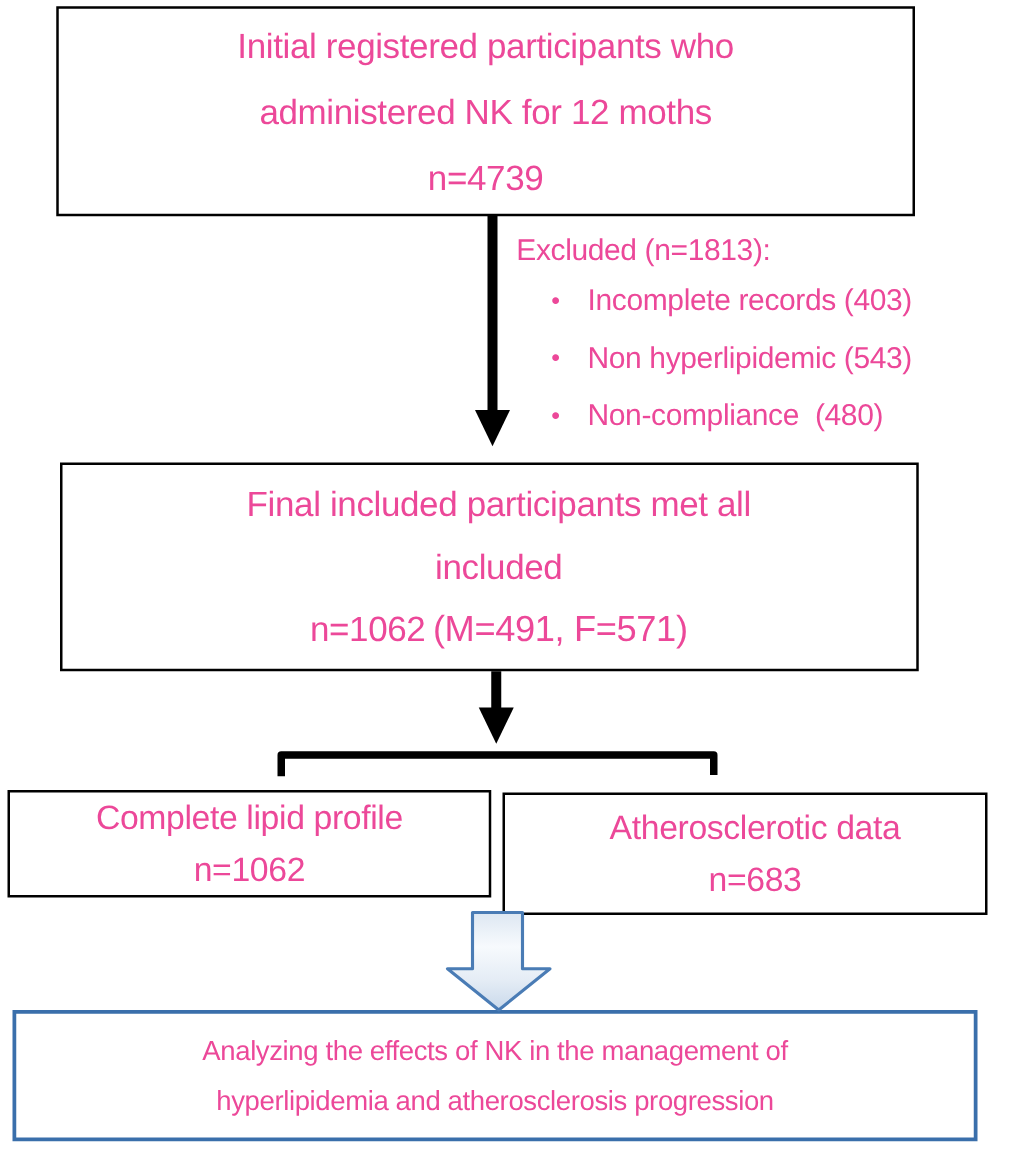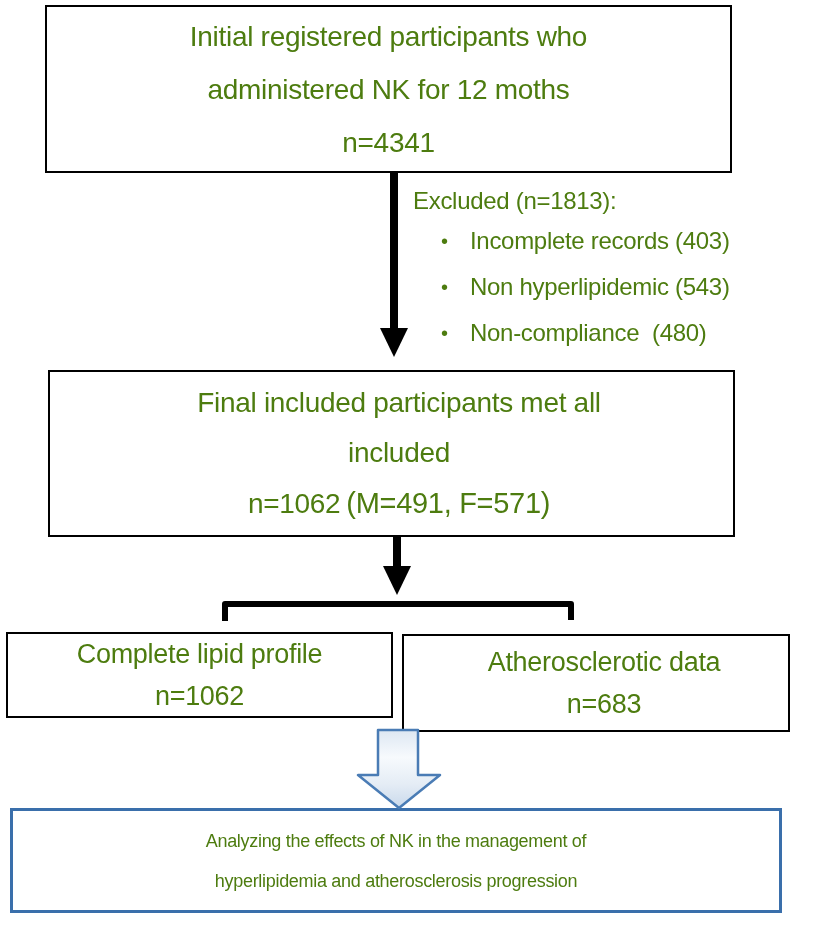--- a/index.html
+++ b/index.html
@@ -1,21 +1,21 @@
 <!DOCTYPE html>
 <html><head>
 <meta charset="utf-8">
 <style>
   html,body{margin:0;padding:0;background:#ffffff;}
   .canvas{
     position:relative;
     width:827px;height:925px;
     background:#ffffff;
     font-family:"Liberation Sans","DejaVu Sans",sans-serif;
-    color:#4d7c0f;
+    color:#ec4899;
     overflow:hidden;
   }
   .box{
     position:absolute;
     box-sizing:border-box;
     background:#ffffff;
     border:2px solid #000000;
     display:flex;
     flex-direction:column;
     justify-content:center;
@@ -23,21 +23,21 @@
     text-align:center;
     letter-spacing:-0.3px;
   }
   .box-initial{left:45px;top:5px;width:687px;height:168px;font-size:28px;line-height:53px;}
   .box-final{left:48px;top:370px;width:687px;height:167px;font-size:28px;line-height:50px;padding-left:15px;}
   .box-lipid{left:6px;top:632px;width:387px;height:86px;font-size:27px;line-height:42px;}
   .box-athero{left:402px;top:634px;width:388px;height:98px;font-size:27px;line-height:42px;padding-left:16px;}
   .box-analysis{
     left:10px;top:808px;width:772px;height:105px;
     border:3px solid #3a6fab;
-    font-size:18px;line-height:40px;
+    font-size:22px;line-height:40px;
   }
   .n-detail{font-size:29px;margin-left:6px;}
   .excluded{
     position:absolute;left:413px;top:184px;width:410px;
     font-size:24px;letter-spacing:-0.3px;
   }
   .excluded-title{line-height:34px;}
   .bullet-row{display:flex;align-items:center;height:46px;white-space:pre;}
   .bullet-dot{margin-left:28px;width:29px;font-size:20px;flex:0 0 29px;}
   .overlay{
@@ -71,21 +71,21 @@
     </g>
 
     <path d="M 225 621 L 225 604 L 571 604 L 571 620" fill="none" stroke="#000000" stroke-width="6" stroke-linejoin="round"></path>
 
     <polygon points="378,730 418,730 418,775 440,775 399,808 358,775 378,775" fill="url(#gradBlueArrow)" stroke="#4a7cb5" stroke-width="2.5" stroke-linejoin="round"></polygon>
   </svg>
 
   <div class="box box-initial">
     <div>Initial registered participants who</div>
     <div>administered NK for 12 moths</div>
-    <div>n=4341</div>
+    <div>n=4739</div>
   </div>
 
   <div class="excluded">
     <div class="excluded-title">Excluded (n=1813):</div>
     <div class="bullet-row">
       <span class="bullet-dot">•</span>
       <span>Incomplete records (403)</span>
     </div>
     <div class="bullet-row">
       <span class="bullet-dot">•</span>

